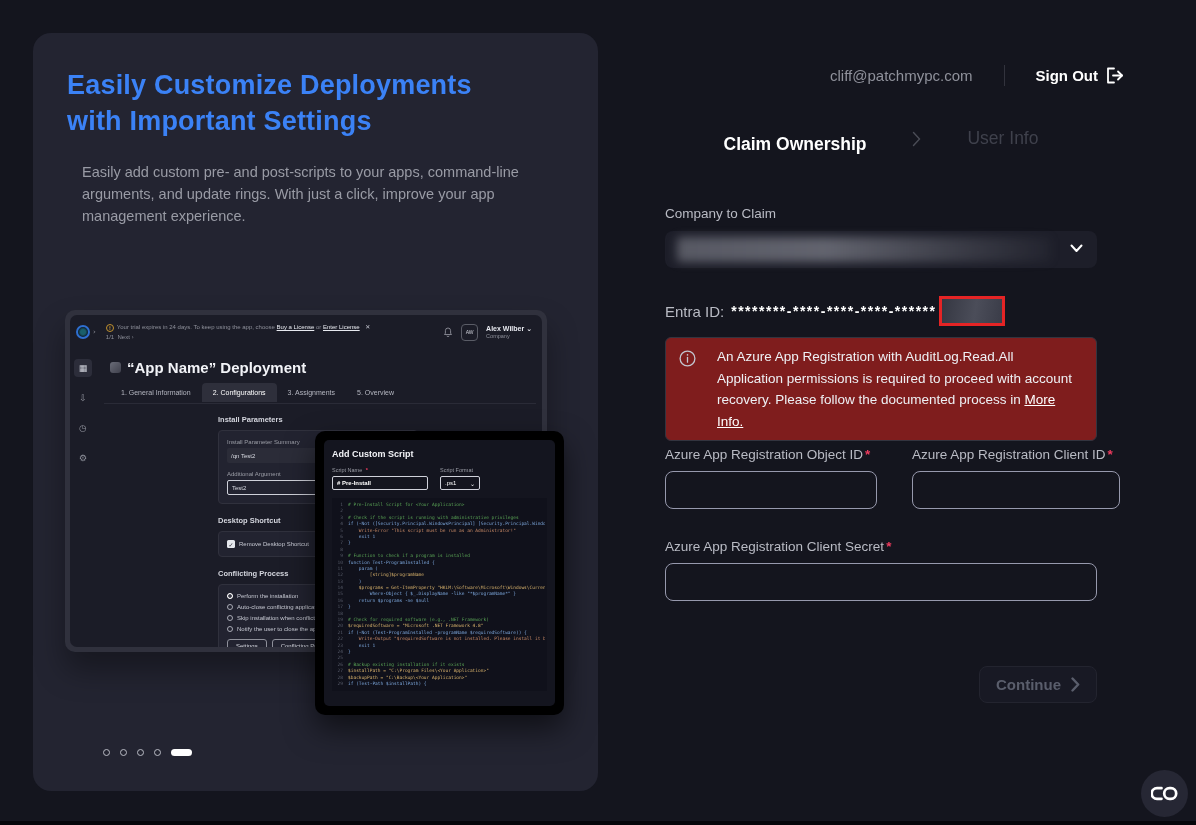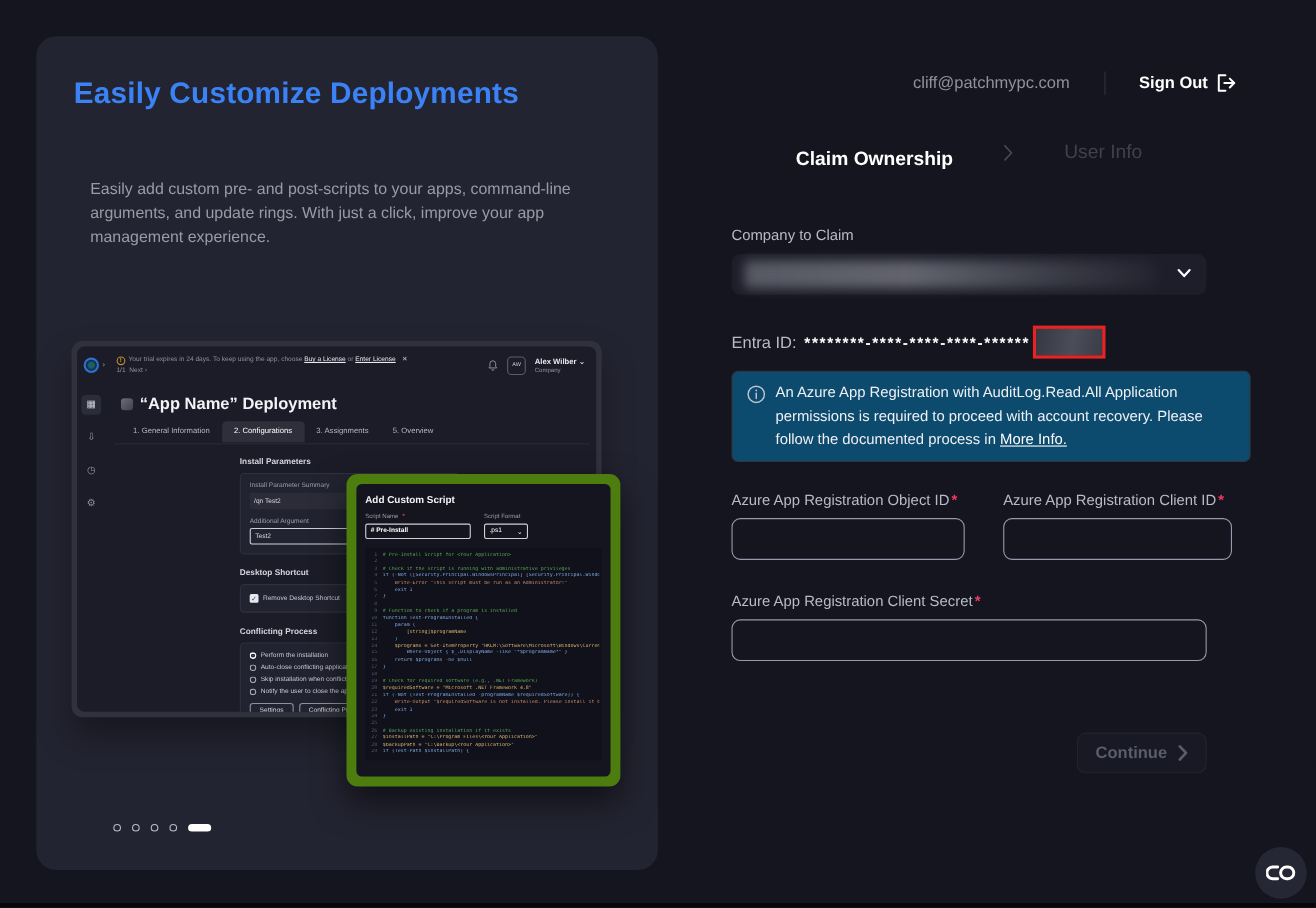--- a/index.html
+++ b/index.html
@@ -73,21 +73,21 @@
     white-space:nowrap; overflow:hidden; }
   .m-radio { flex:none; width:6px; height:6px; border-radius:50%; border:1px solid #a8aab4; }
   .m-radio.on { background:#ffffff; border-color:#ffffff; box-shadow:inset 0 0 0 1.6px #222330; }
   .m-radio-label { font-size:6px; color:#c6c8d2; }
   .m-btnrow { display:flex; gap:5px; margin-top:7px; }
   .m-btn { font-size:6px; color:#d8dae2; border:1px solid #8e909a; border-radius:3px;
     padding:3px 8px; white-space:nowrap; }
 
   
   .m-tablet { position:absolute; left:282px; top:398px; width:249px; height:284px;
-    background:#4d7c0f; border-radius:10px; padding:9px;
+    background:#000000; border-radius:10px; padding:9px;
     box-shadow:0 14px 30px rgba(0,0,0,.55); }
   .m-screen { width:100%; height:100%; background:#14151f; border-radius:5px;
     padding:9px 8px; overflow:hidden; }
   .m-script-title { font-size:9px; font-weight:700; color:#f2f3f7; margin-bottom:8px; }
   .m-script-fields { display:flex; gap:12px; margin-bottom:8px; }
   .m-sf-lbl { font-size:5.5px; color:#9b9da6; margin-bottom:3px; }
   .m-sf-lbl .req { color:#ee3b5e; }
   .m-sf-input { width:96px; height:14px; border:1px solid #cfd1da; border-radius:2px;
     font-size:6px; font-weight:700; color:#ffffff; display:flex; align-items:center;
     padding:0 4px; }
@@ -128,23 +128,23 @@
       rgba(125,127,137,.35) 72%, rgba(85,87,97,.10) 100%);
     filter:blur(5px); }
   .company-chevron { position:absolute; right:14px; top:13px; color:#ffffff; }
   .entra-row { position:absolute; left:665px; top:295px; height:32px;
     display:flex; align-items:center; }
   .entra-label { font-size:15px; color:#b9bbc4; }
   .entra-mask { font-size:14px; font-weight:700; color:#ffffff; letter-spacing:1.5px;
     margin-left:7px; }
   .redacted { width:66px; height:30px; border:3px solid #e52425; margin-left:2px;
     background:linear-gradient(100deg,#353742,#4b4d59 55%,#3a3c48); }
-  .info-box { position:absolute; left:665px; top:337px; width:472px;
-    border:1px solid #33343f; border-radius:6px; background:#0c4a6e;
-    padding:8px 14px 8px 13px; display:flex; gap:9px; }
+  .info-box { position:absolute; left:665px; top:337px; width:432px;
+    border:1px solid #33343f; border-radius:6px; background:#7f1d1d;
+    padding:8px 14px 8px 13px; display:flex; gap:21px; }
   .info-icon { flex:none; margin-top:4px; color:#c3c5cf; }
   .info-text { font-size:13.5px; line-height:21.5px; color:#eef0f4; }
   .info-link { color:#ffffff; text-decoration:underline; font-weight:400; cursor:pointer; }
   .ipt { position:absolute; height:38px; background:transparent;
     border:1px solid #9799ad; border-radius:8px; color:#ffffff; font-size:14px;
     padding:0 10px; outline:none; font-family:"Liberation Sans", sans-serif; }
   .continue-btn { position:absolute; left:979px; top:666px; width:118px; height:37px;
     background:#181924; border:1px solid #23242f; border-radius:8px;
     display:flex; align-items:center; justify-content:center; gap:10px;
     font-size:15px; font-weight:700; color:#5a5e6c; cursor:default;
@@ -153,20 +153,21 @@
     border-radius:50%; background:#262734; display:flex; align-items:center;
     justify-content:center; cursor:pointer; }
   .bottom-edge { position:absolute; left:0; bottom:0; width:100%; height:4px; background:#05060a; }
 </style>
 </head>
 <body>
 
 <div class="promo-card">
   <div class="promo-title">
     <span>Easily Customize Deployments</span>
+    <span>with Important Settings</span>
   </div>
   <div class="promo-desc">Easily add custom pre- and post-scripts to your apps, command-line arguments, and update rings. With just a click, improve your app management experience.</div>
 
   <div class="m-frame">
     <div class="m-app">
       <div class="m-topbar">
         <div class="m-logo"></div>
         <div class="m-collapse glyph">›</div>
         <div class="m-trial">
           <div>

